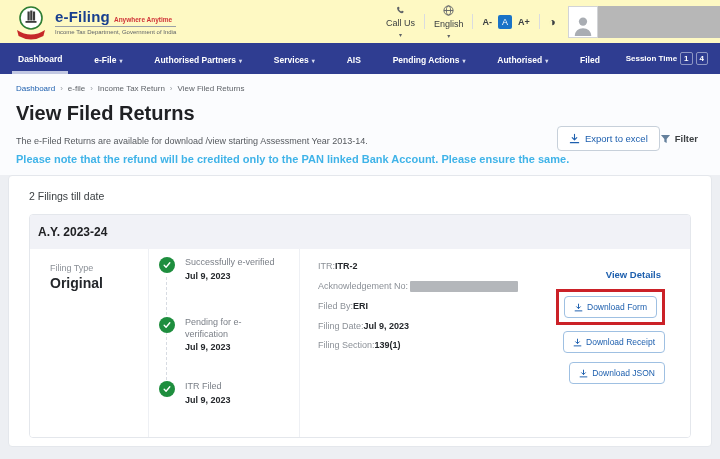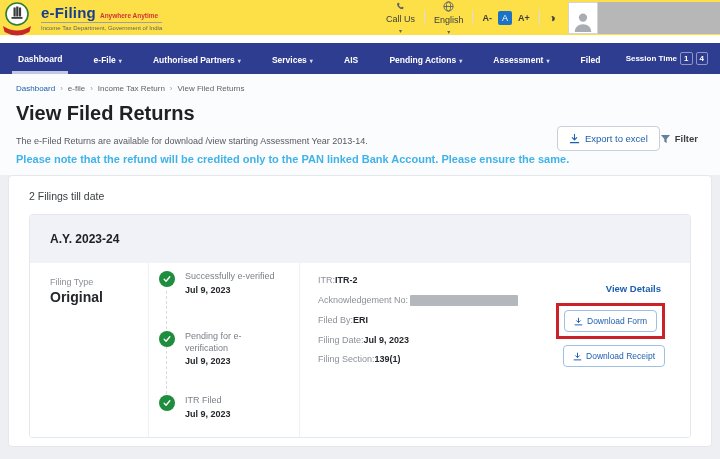--- a/index.html
+++ b/index.html
@@ -1,22 +1,22 @@
 <!DOCTYPE html>
 <html><head>
 <meta charset="utf-8">
 <style>
   * { box-sizing: border-box; margin: 0; padding: 0; }
   html,body { width:720px; height:459px; overflow:hidden; background:#fff;
     font-family:"Liberation Sans", sans-serif; }
   .screen { position:relative; width:720px; height:459px; background:#fff; }
 
   
-  .hdr { position:absolute; top:0; left:0; right:0; height:35px; background:#fde047;
-    display:flex; align-items:center; padding-left:0; }
+  .hdr { position:absolute; top:0; left:0; right:0; height:43px; background:#fef9c3;
+    display:flex; align-items:center; padding-left:14px; }
   .brand-wrap { display:flex; align-items:center; gap:7px; }
   .brand-text { display:flex; flex-direction:column; }
   .brand-row { display:flex; align-items:baseline; gap:4px; border-bottom:1px solid #9aa0a6; padding-bottom:1px; }
   .brand-name { font-size:15px; font-weight:bold; color:#183f8f; letter-spacing:.2px; }
   .brand-tag { font-size:6.5px; color:#d03438; font-weight:bold; }
   .brand-dept { font-size:6px; color:#5f6368; margin-top:2px; }
   .hdr-right { display:flex; align-items:center; margin-left:auto; }
   .hdr-item { display:flex; align-items:center; gap:3px; font-size:9px; color:#3c4043; cursor:pointer;flex-direction:column; }
   .hdr-caret { font-size:6px; color:#5f6368; }
   .hdr-div { width:1px; height:15px; background:#dadce0; margin:0 9px; }
@@ -55,21 +55,21 @@
     background:#fff; border-radius:4px; padding:6px 11px; font-size:9.5px; color:#1d5fae; cursor:pointer; }
   .filter-ctl { display:inline-flex; align-items:flex-end; gap:4px; font-size:9.5px;
     font-weight:bold; color:#3c4043; cursor:pointer; }
 
   .lower { position:absolute; top:101px; left:0; right:0; bottom:0; background:#edeff3; padding:0 8px; }
   .panel { background:#fff; border:1px solid #e4e7ec; border-radius:4px; height:272px;
     padding:14px 20px 12px 20px; }
   .filings-count { font-size:10.5px; color:#3c4043; }
 
   .card { margin-top:12px; border:1px solid #e4e7ec; border-radius:4px; height:224px; overflow:hidden; }
-  .card-hdr { height:48px; background:#f1f2f7; display:flex; align-items:center; padding-left:20px; }
+  .card-hdr { height:34px; background:#f1f2f7; display:flex; align-items:center; padding-left:8px; }
   .ay-label { font-size:12px; font-weight:bold; color:#202124; }
   .card-body { position:relative; height:190px; background:#fff; }
 
   .col-type { position:absolute; left:20px; top:14px; width:95px; }
   .lbl-muted { font-size:9px; color:#8b9097; }
   .val-bold { font-size:14px; font-weight:bold; color:#24272b; margin-top:2px; }
 
   .col-timeline { position:absolute; left:118px; top:0; width:152px; height:100%;
     border-left:1px solid #eef0f4; border-right:1px solid #eef0f4; }
   .tl-connector { position:absolute; left:17px; top:28px; height:108px; border-left:1px dashed #d7dbe2; }
@@ -183,21 +183,21 @@
       <span class="nav-caret">▾</span>
     </div>
     <div class="nav-item">
       <span>AIS</span>
     </div>
     <div class="nav-item">
       <span>Pending Actions</span>
       <span class="nav-caret">▾</span>
     </div>
     <div class="nav-item">
-      <span>Assessment</span>
+      <span>Authorised</span>
       <span class="nav-caret">▾</span>
     </div>
     <div class="nav-item">
       <span>Filed</span>
     </div>
     <div class="session">
       <span>Session Time</span>
       <span class="sess-digit">1</span>
       <span class="sess-digit">4</span>
     </div>
@@ -341,20 +341,29 @@
               <button class="dl-btn mb">
                 <span class="icon">
                   <svg width="9" height="9" viewBox="0 0 12 12" fill="none" stroke="#1d5fae" stroke-width="1.3" stroke-linecap="round" stroke-linejoin="round">
                       <path d="M6 1.5v5.5M3.5 5L6 7.5 8.5 5"></path>
                       <path d="M1.5 10.5h9"></path>
                     </svg>
                 </span>
                 <span>Download Receipt</span>
               </button>
 
+              <button class="dl-btn">
+                <span class="icon">
+                  <svg width="9" height="9" viewBox="0 0 12 12" fill="none" stroke="#1d5fae" stroke-width="1.3" stroke-linecap="round" stroke-linejoin="round">
+                      <path d="M6 1.5v5.5M3.5 5L6 7.5 8.5 5"></path>
+                      <path d="M1.5 10.5h9"></path>
+                    </svg>
+                </span>
+                <span>Download JSON</span>
+              </button>
             </div>
 
           </div>
         </div>
       </div>
     </div>
 
   </div>
 </div>
 

